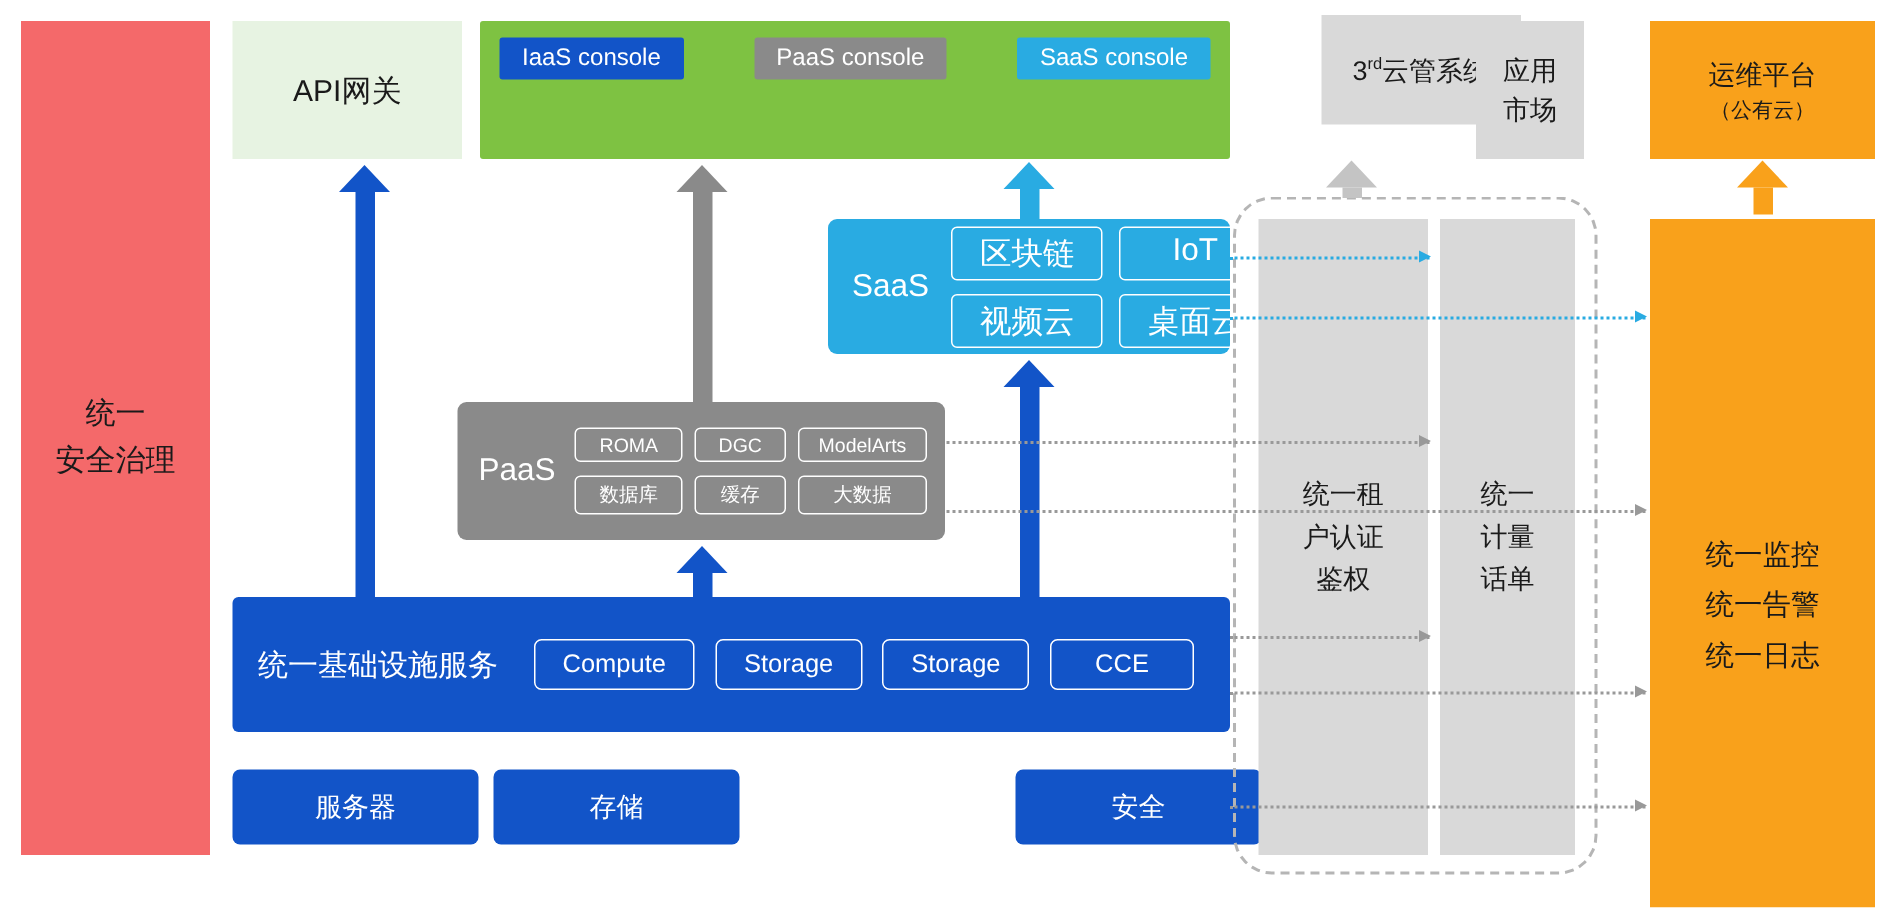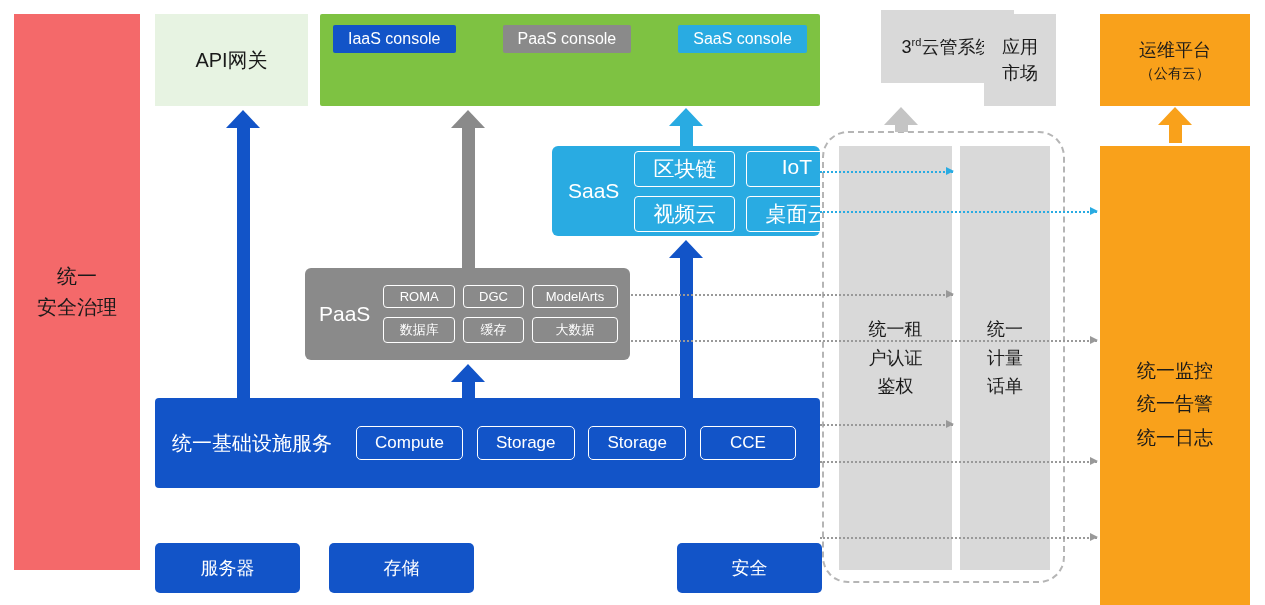--- a/index.html
+++ b/index.html
@@ -33,21 +33,21 @@
   .saas-grid { flex:1; display:grid; grid-template-columns:1.15fr 1fr; gap:9px 11px; }
   .saas-grid .pill { font-size:21px; padding:3px 18px; }
   .paas-box { left:305px; top:268px; width:325px; height:92px; background:var(--gray); border-radius:6px; display:flex; align-items:center; gap:13px; padding:0 12px 0 14px; }
   .paas-grid { flex:1; display:grid; grid-template-columns:1fr 0.85fr 1.2fr; gap:9px 8px; }
   .paas-grid .pill { font-size:13px; padding:3px 3px; }
   .infra-box { left:155px; top:398px; width:665px; height:90px; background:var(--blue); border-radius:4px; display:flex; align-items:center; gap:24px; padding:0 24px 0 17px; }
   .infra-label { color:#fff; font-size:20px; flex:none; }
   .infra-items { flex:1; display:flex; justify-content:space-between; gap:12px; }
   .infra-items .pill { font-size:17px; padding:6px 18px; min-width:96px; border-radius:5px; }
 
-  .hw-box { top:543px; width:145px; height:50px; background:var(--blue); border-radius:5px; color:#fff; font-size:18px; }
+  .hw-box { top:513px; width:164px; height:50px; background:var(--blue); border-radius:5px; color:#fff; font-size:18px; }
 
   
   .dashed-frame { left:822px; top:131px; width:243px; height:452px; border:2px dashed var(--dashborder); border-radius:26px; }
   .tenant-bar { left:839px; top:146px; width:113px; height:424px; background:var(--graylight); font-size:18px; line-height:1.6; }
   .metering-bar { left:960px; top:146px; width:90px; height:424px; background:var(--graylight); font-size:18px; line-height:1.6; }
   .monitor-bar { left:1100px; top:146px; width:150px; height:516px; background:var(--orange); font-size:19px; line-height:1.75; }
 
   
   .arrow { position:absolute; width:34px; display:flex; flex-direction:column; align-items:center; }
   .arrow-head { width:0; height:0; border-left:17px solid transparent; border-right:17px solid transparent; border-bottom:18px solid var(--ac); }

